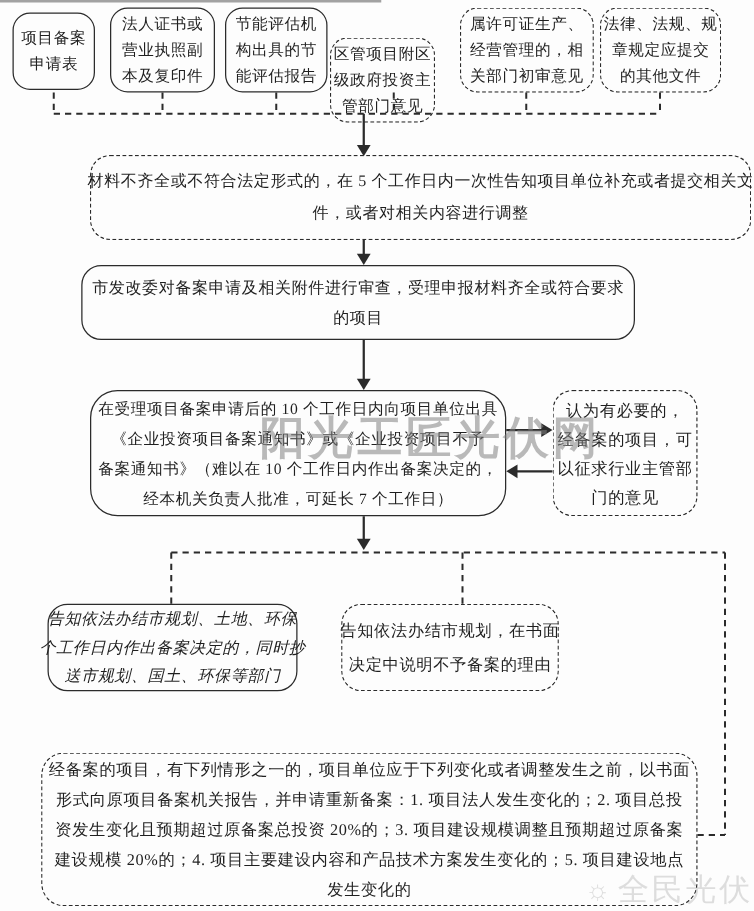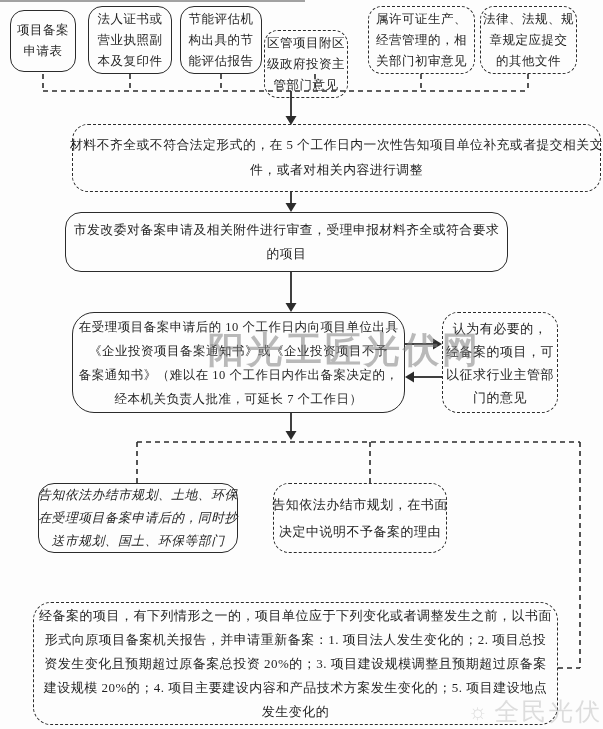--- a/index.html
+++ b/index.html
@@ -134,21 +134,21 @@
 
   <div class="box dashed con" style="left:442px;top:312px;width:116px;height:101px;border-radius:16px;">
     <div class="ln">认为有必要的，</div>
     <div class="ln">经备案的项目，可</div>
     <div class="ln">以征求行业主管部</div>
     <div class="ln">门的意见</div>
   </div>
 
   <div class="box sw" style="left:38px;top:483px;width:200px;height:70px;border-radius:16px;">
     <div class="ln">告知依法办结市规划、土地、环保</div>
-    <div class="ln">在受理项目备案申请后的，同时抄</div>
+    <div class="ln">个工作日内作出备案决定的，同时抄</div>
     <div class="ln">送市规划、国土、环保等部门</div>
   </div>
 
   <div class="box dashed ref" style="left:273px;top:483px;width:174px;height:70px;border-radius:16px;">
     <div class="ln">告知依法办结市规划，在书面</div>
     <div class="ln">决定中说明不予备案的理由</div>
   </div>
 
   <div class="box dashed bot" style="left:33px;top:602px;width:525px;height:123px;border-radius:18px;">
     <div class="ln">经备案的项目，有下列情形之一的，项目单位应于下列变化或者调整发生之前，以书面</div>

